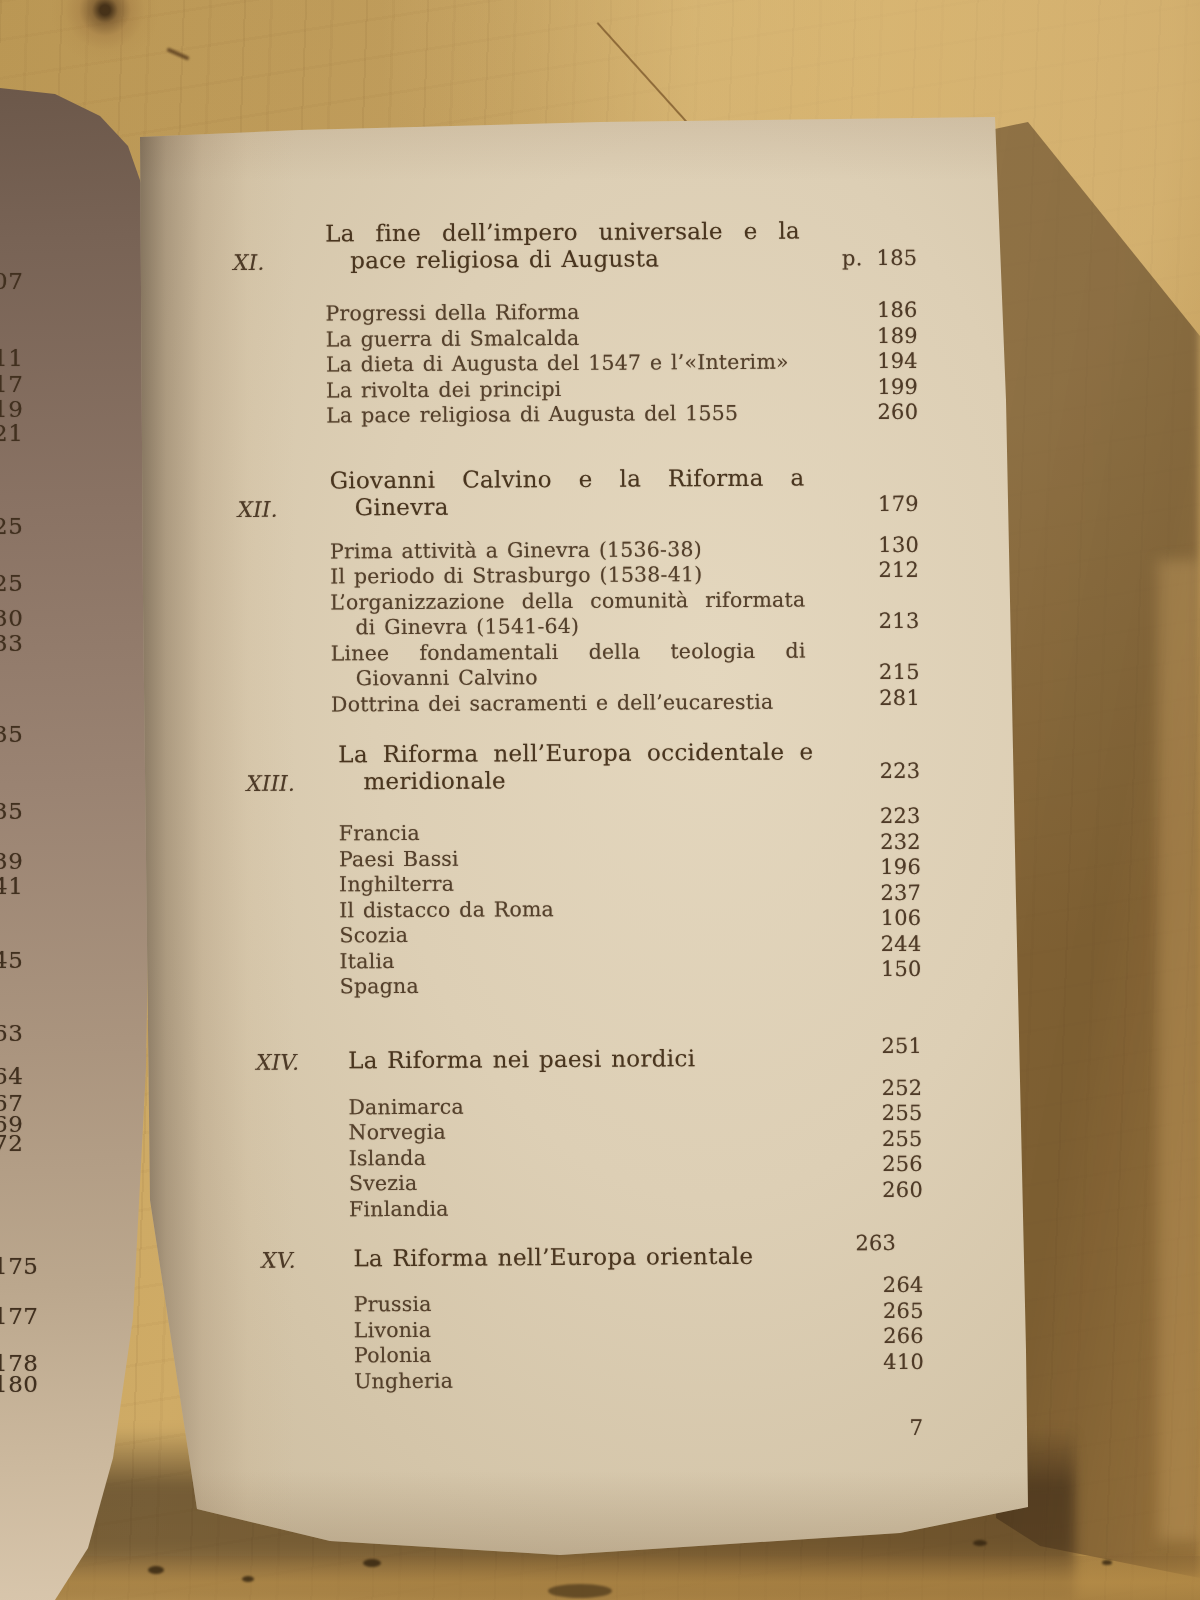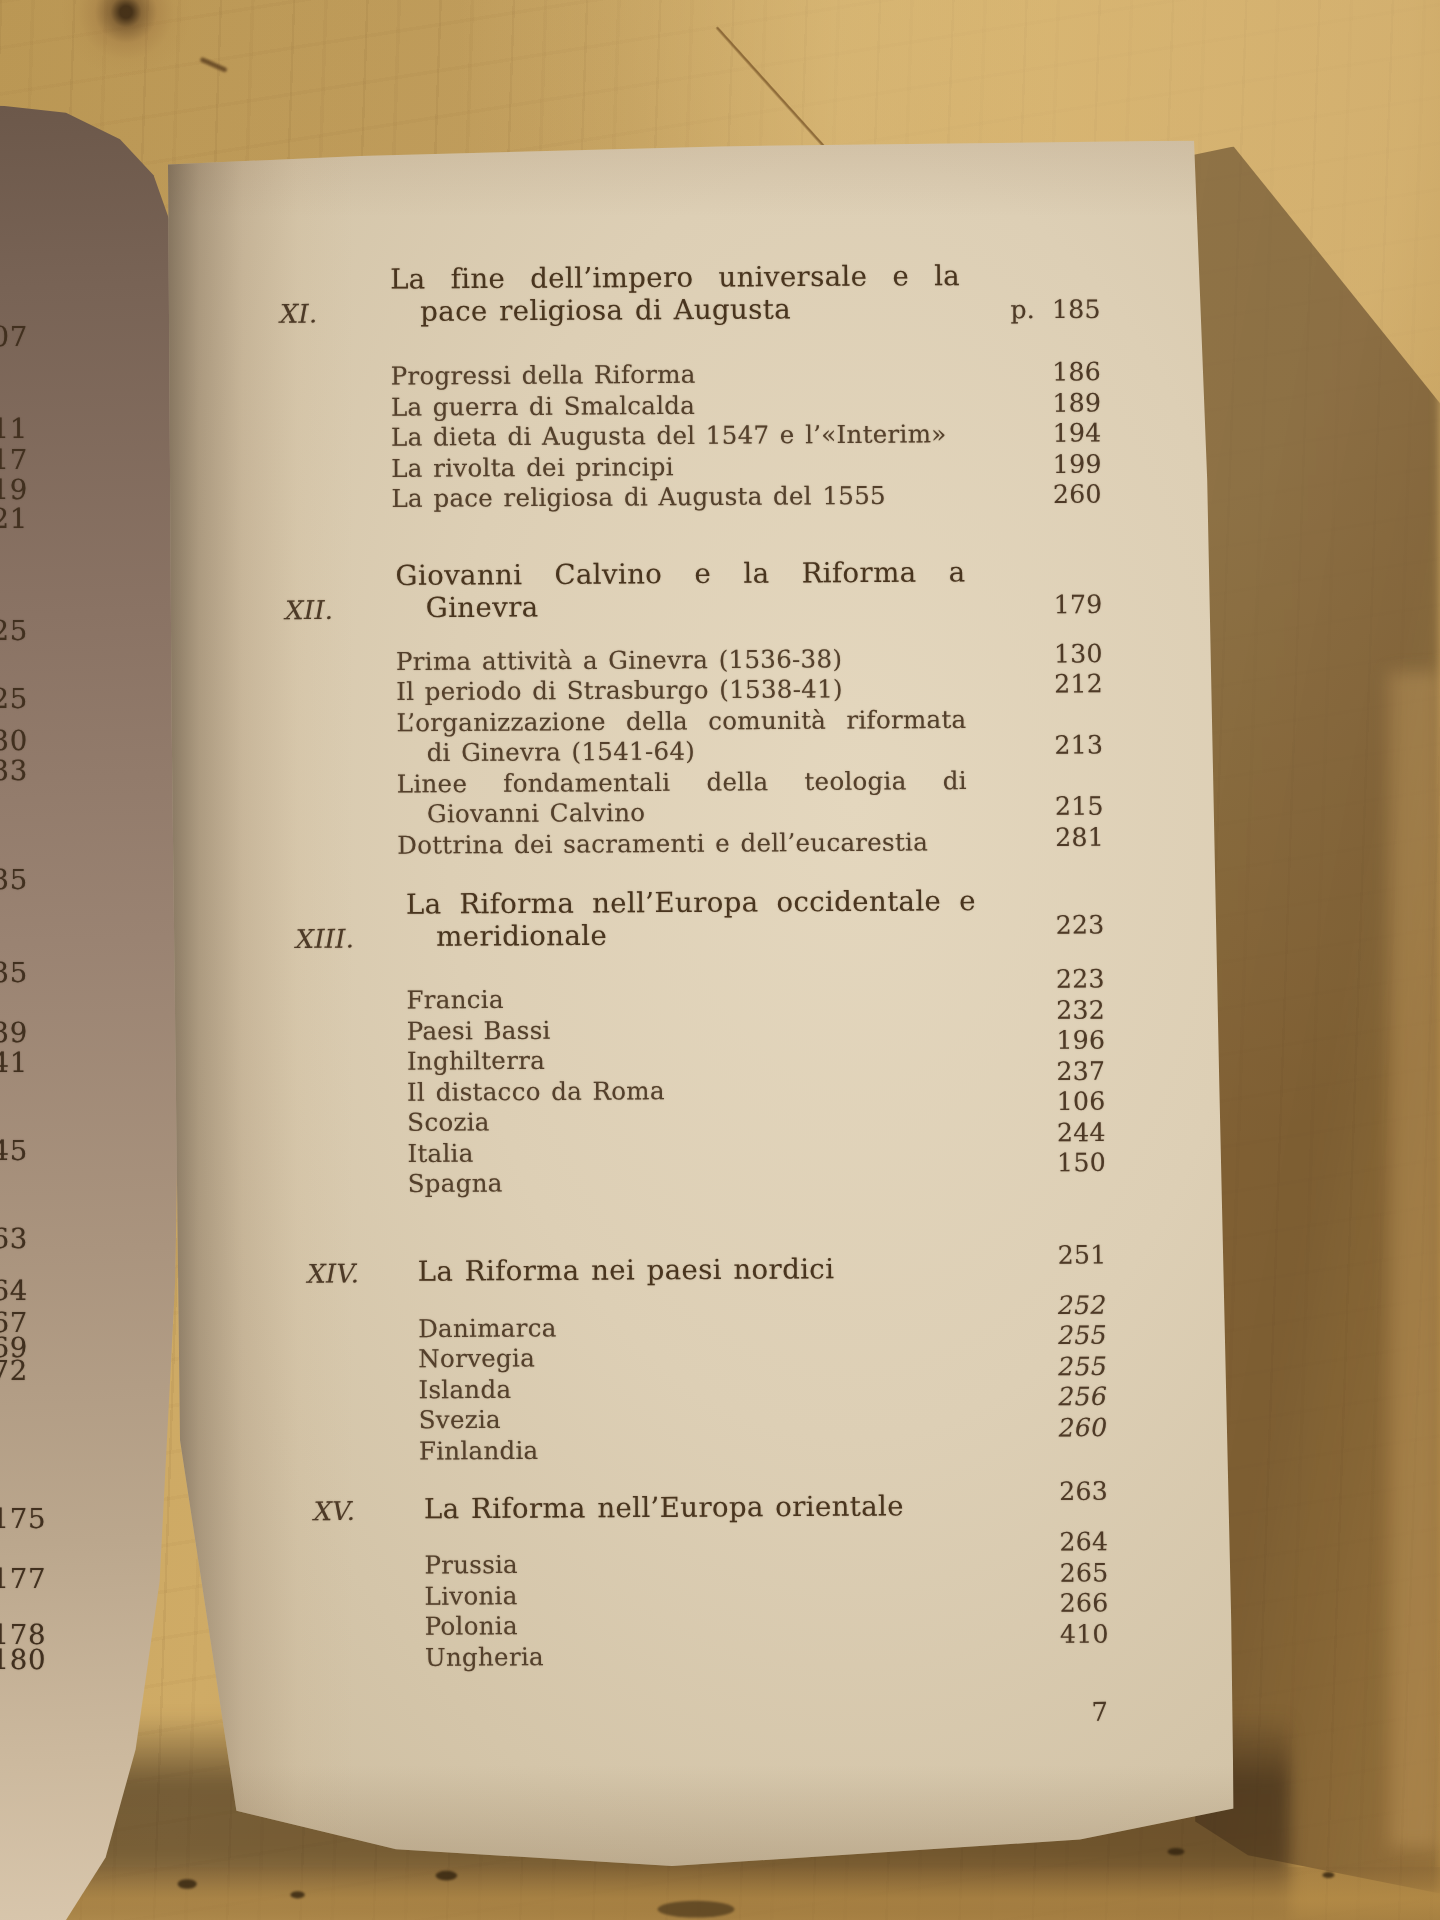--- a/index.html
+++ b/index.html
@@ -57,22 +57,22 @@
   .hdr .c-num{padding-top:2px;font-style:italic;}
   .s1 .hdr{margin-bottom:27px;}
   .s2{margin-top:38px;}  .s2 .hdr{margin-bottom:18px;}
   .s3{margin-top:24px;}  .s3 .hdr{margin-bottom:26px;}
   .s4{margin-top:47px;}  .s4 .hdr{margin-bottom:21px;}
   .s5{margin-top:23px;}  .s5 .hdr{margin-bottom:20px;}
   .s2 .row{padding-left:3px;} .s3 .row{padding-left:10px;}
   .s4 .row{padding-left:18px;} .s5 .row{padding-left:22px;}
   .s2 .it .c-page{transform:translateY(-3px);}
   .s3 .hdr .c-page{transform:translateY(-8px);}  .s3 .it .c-page{transform:translateY(-14px);}
-  .s4 .hdr .c-page{transform:translateY(-11px);} .s4 .it .c-page{transform:translateY(-16px);font-style:italic;}
-  .s5 .hdr .c-page{transform:translateY(-13px);} .s5 .it .c-page{transform:translateY(-16px);}
+  .s4 .hdr .c-page{transform:translateY(-11px);} .s4 .it .c-page{transform:translateY(-16px);}
+  .s5 .hdr .c-page{transform:translateY(-13px);text-align:center;} .s5 .it .c-page{transform:translateY(-16px);}
   .folio{margin-top:24px;text-align:right;font-size:21.5px;color:#4d3a27;padding-right:1px;}
 </style>
 </head>
 <body>
 
 <div id="scene">
 
   <div class="scratch"></div>
   <div class="twig"></div>
   <div class="knot2"></div>

